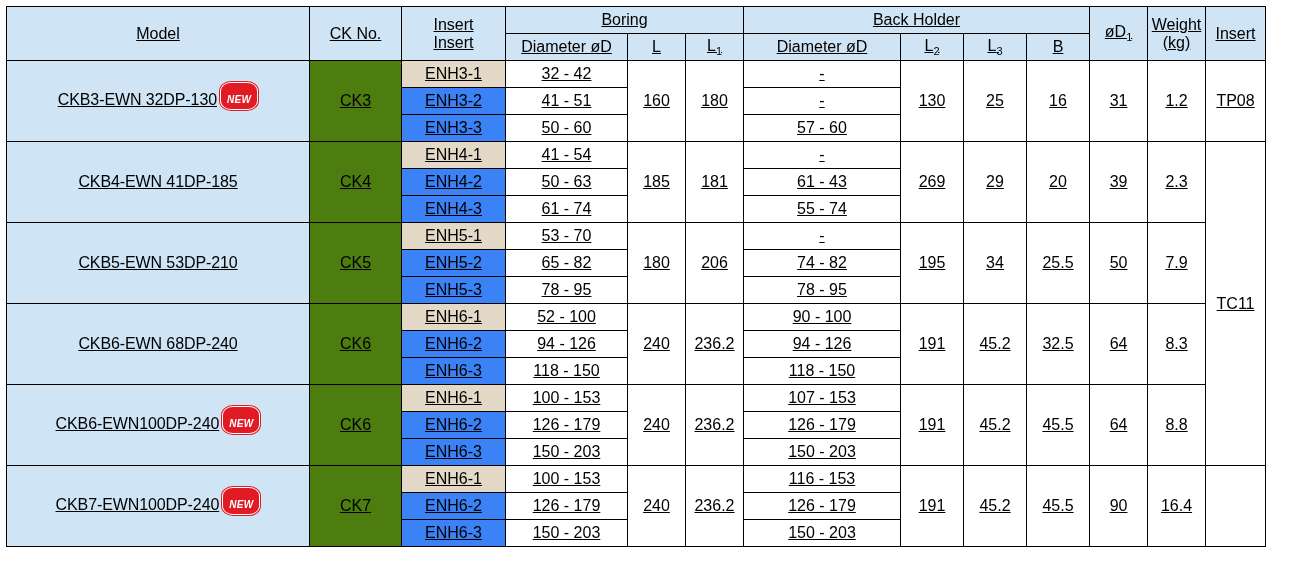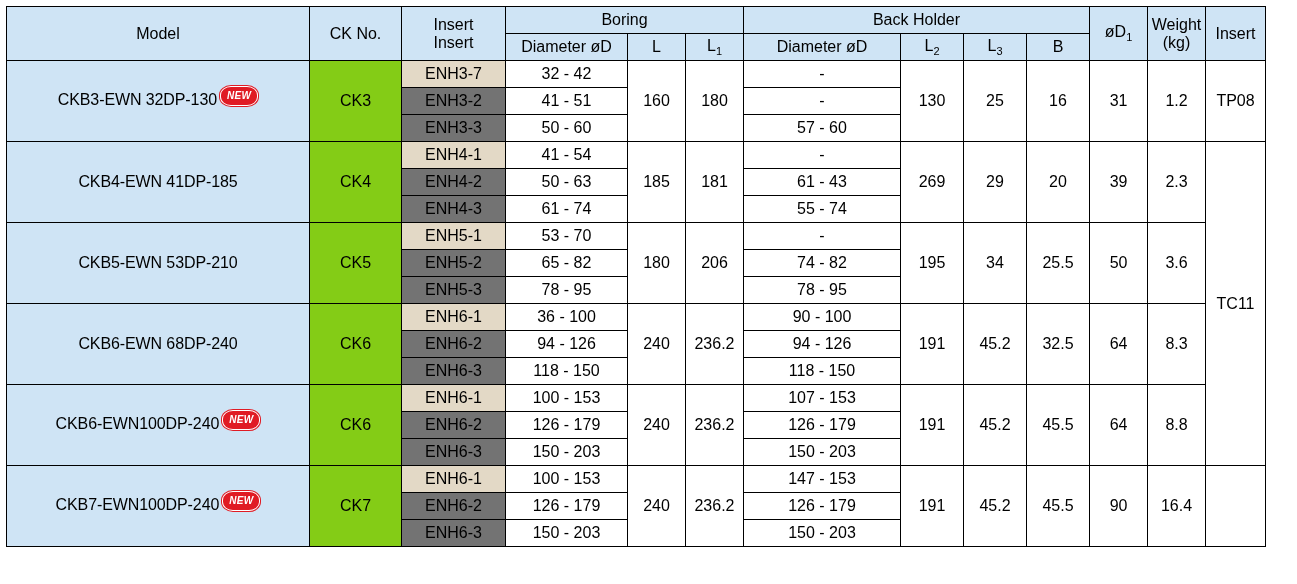--- a/index.html
+++ b/index.html
@@ -12,20 +12,21 @@
     width: 1297px;
     height: 584px;
     overflow: hidden;
   }
   #spec-table {
     border-collapse: collapse;
     table-layout: fixed;
     width: 1100px;
     margin: 6px 0 0 6px;
     border: 1.5px solid #000;
+    text-decoration: underline;
   }
   #spec-table td, #spec-table th {
     border: 1px solid #000;
     text-align: center;
     vertical-align: middle;
     font-size: 16px;
     color: #000;
     font-weight: normal;
     padding: 0;
     height: 27px;
@@ -40,45 +41,45 @@
   }
   .model-cell {
     background: #cfe4f5;
     font-weight: bold;
     font-size: 19px;
     letter-spacing: -0.1px;
     position: relative;
     white-space: nowrap;
   }
   .ck-cell {
-    background: #84cc16;
+    background: #4d7c0f;
     font-size: 16.5px;
   }
   .holder-cell {
-    background: #737373;
+    background: #3b82f6;
     font-size: 16px;
   }
   .holder-cell.first {
     background: #e3d9c6;
   }
   .plain {
     background: #ffffff;
   }
   .new-badge {
     display: inline-block;
     position: relative;
     top: -5px;
     margin-left: 3px;
     background: #e01b24;
     color: #fff;
     font-size: 10px;
     font-weight: bold;
     font-style: italic;
     line-height: 1;
-    padding: 4px 6px 4px 6px;
+    padding: 12px 6px 4px 6px;
     border-radius: 11px / 9px;
     border: 1.5px solid #ffffff;
     box-shadow: 0 0 0 1px #e01b24;
     letter-spacing: 0.3px;
     vertical-align: middle;
   }
   .sub {
     font-size: 11px;
     vertical-align: sub;
   }
@@ -130,21 +131,21 @@
       <th class="hdr-sub">Diameter øD</th>
       <th class="hdr-sub"><span>L</span><span class="sub">2</span></th>
       <th class="hdr-sub"><span>L</span><span class="sub">3</span></th>
       <th class="hdr-sub">B</th>
     </tr>
   </thead>
   <tbody id="table-body">
       <tr>
         <td class="model-cell" rowspan="3"><span>CKB3-EWN 32DP-130</span><span class="new-badge">NEW</span></td>
         <td class="ck-cell" rowspan="3">CK3</td>
-        <td class="holder-cell first">ENH3-7</td>
+        <td class="holder-cell first">ENH3-1</td>
         <td class="plain">32 -  42</td>
         <td class="plain" rowspan="3">160</td>
         <td class="plain" rowspan="3">180</td>
         <td class="plain">-</td>
         <td class="plain" rowspan="3">130</td>
         <td class="plain" rowspan="3">25</td>
         <td class="plain" rowspan="3">16</td>
         <td class="plain" rowspan="3">31</td>
         <td class="plain" rowspan="3">1.2</td>
         <td class="plain" rowspan="3">TP08</td>
@@ -189,37 +190,37 @@
         <td class="ck-cell" rowspan="3">CK5</td>
         <td class="holder-cell first">ENH5-1</td>
         <td class="plain">53 -  70</td>
         <td class="plain" rowspan="3">180</td>
         <td class="plain" rowspan="3">206</td>
         <td class="plain">-</td>
         <td class="plain" rowspan="3">195</td>
         <td class="plain" rowspan="3">34</td>
         <td class="plain" rowspan="3">25.5</td>
         <td class="plain" rowspan="3">50</td>
-        <td class="plain" rowspan="3">3.6</td>
+        <td class="plain" rowspan="3">7.9</td>
       </tr>
       <tr>
         <td class="holder-cell">ENH5-2</td>
         <td class="plain">65 -  82</td>
         <td class="plain">74 -  82</td>
       </tr>
       <tr>
         <td class="holder-cell">ENH5-3</td>
         <td class="plain">78 -  95</td>
         <td class="plain">78 -  95</td>
       </tr>
       <tr>
         <td class="model-cell" rowspan="3"><span>CKB6-EWN 68DP-240</span></td>
         <td class="ck-cell" rowspan="3">CK6</td>
         <td class="holder-cell first">ENH6-1</td>
-        <td class="plain">36 - 100</td>
+        <td class="plain">52 - 100</td>
         <td class="plain" rowspan="3">240</td>
         <td class="plain" rowspan="3">236.2</td>
         <td class="plain">90 - 100</td>
         <td class="plain" rowspan="3">191</td>
         <td class="plain" rowspan="3">45.2</td>
         <td class="plain" rowspan="3">32.5</td>
         <td class="plain" rowspan="3">64</td>
         <td class="plain" rowspan="3">8.3</td>
       </tr>
       <tr>
@@ -256,21 +257,21 @@
         <td class="plain">150 - 203</td>
         <td class="plain">150 - 203</td>
       </tr>
       <tr>
         <td class="model-cell" rowspan="3"><span>CKB7-EWN100DP-240</span><span class="new-badge">NEW</span></td>
         <td class="ck-cell" rowspan="3">CK7</td>
         <td class="holder-cell first">ENH6-1</td>
         <td class="plain">100 - 153</td>
         <td class="plain" rowspan="3">240</td>
         <td class="plain" rowspan="3">236.2</td>
-        <td class="plain">147 - 153</td>
+        <td class="plain">116 - 153</td>
         <td class="plain" rowspan="3">191</td>
         <td class="plain" rowspan="3">45.2</td>
         <td class="plain" rowspan="3">45.5</td>
         <td class="plain" rowspan="3">90</td>
         <td class="plain" rowspan="3">16.4</td>
       </tr>
       <tr>
         <td class="holder-cell">ENH6-2</td>
         <td class="plain">126 - 179</td>
         <td class="plain">126 - 179</td>

